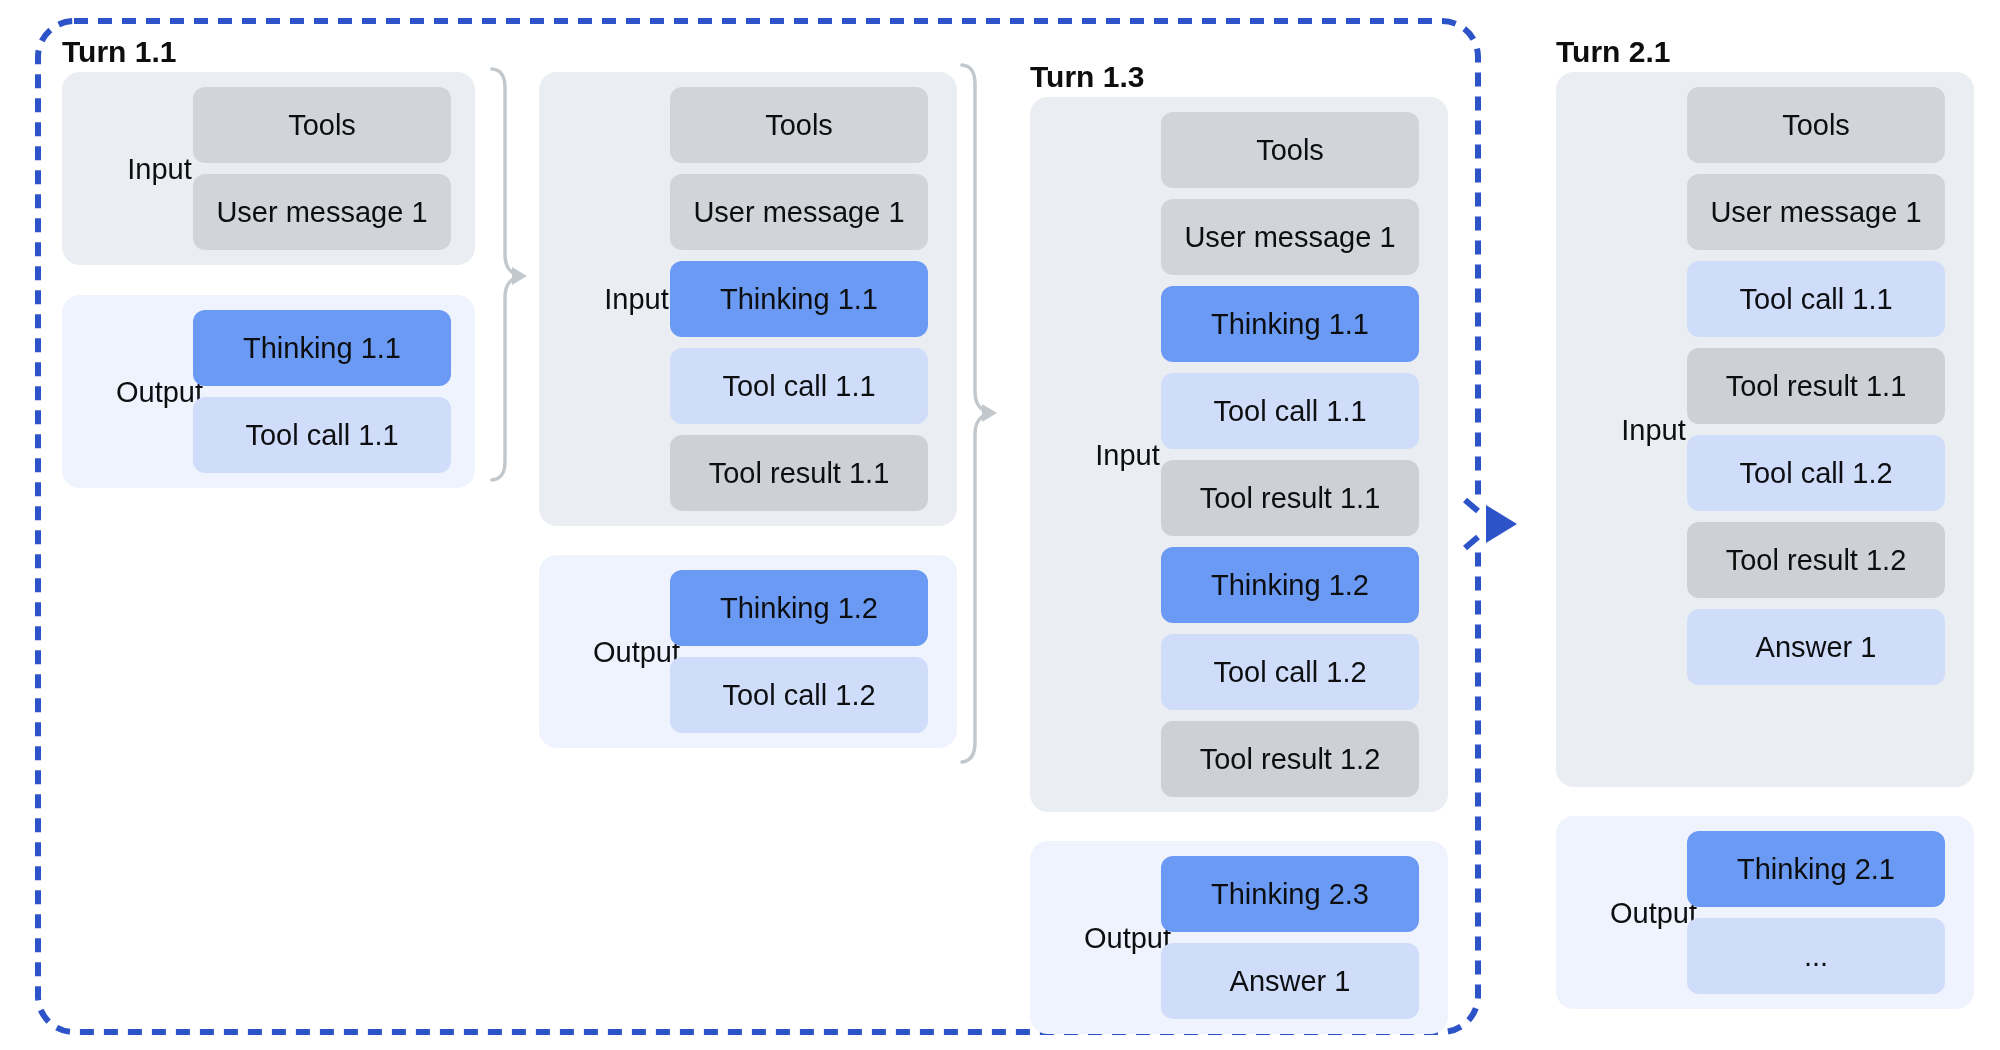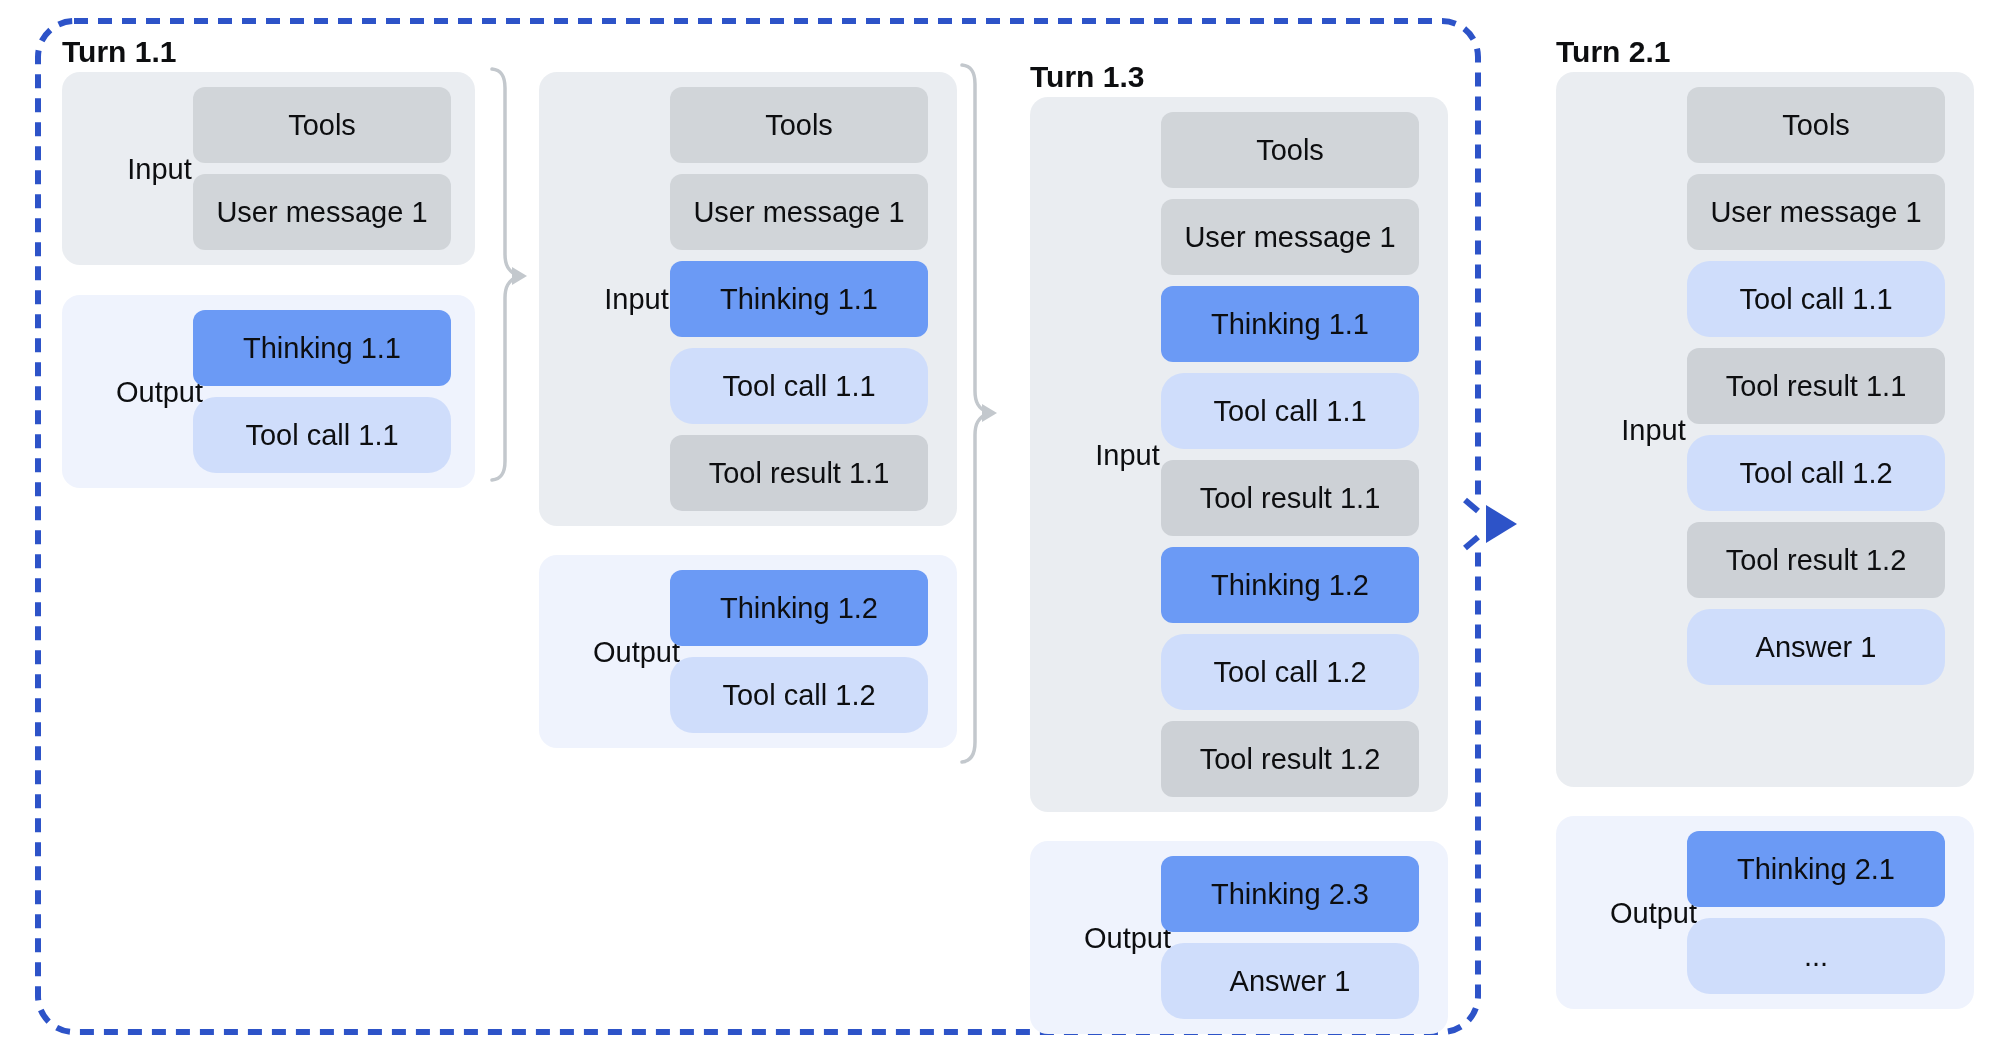--- a/index.html
+++ b/index.html
@@ -34,21 +34,21 @@
     display:flex;flex-direction:column;gap:11px;
   }
   .pill{
     flex:0 0 76px;height:76px;border-radius:12px;
     display:flex;align-items:center;justify-content:center;
     font-size:29px;color:var(--text);
   }
   .type-tools,.type-user{background:var(--pill-gray);}
   .type-tool-result{background:var(--pill-gray-dark);}
   .type-thinking{background:var(--pill-thinking);}
-  .type-tool-call,.type-answer,.type-ellipsis{background:var(--pill-tool-call);border-radius:23px;}
+  .type-tool-call,.type-answer,.type-ellipsis{background:var(--pill-tool-call);}
 </style>
 </head>
 <body>
 
 <div class="canvas">
 
   <svg class="overlay" viewBox="0 0 2000 1050">
 
     <rect x="38" y="21" width="1440" height="1011" rx="36" fill="none" stroke="var(--dashed-border)" stroke-width="6" stroke-dasharray="14 10"></rect>
 

